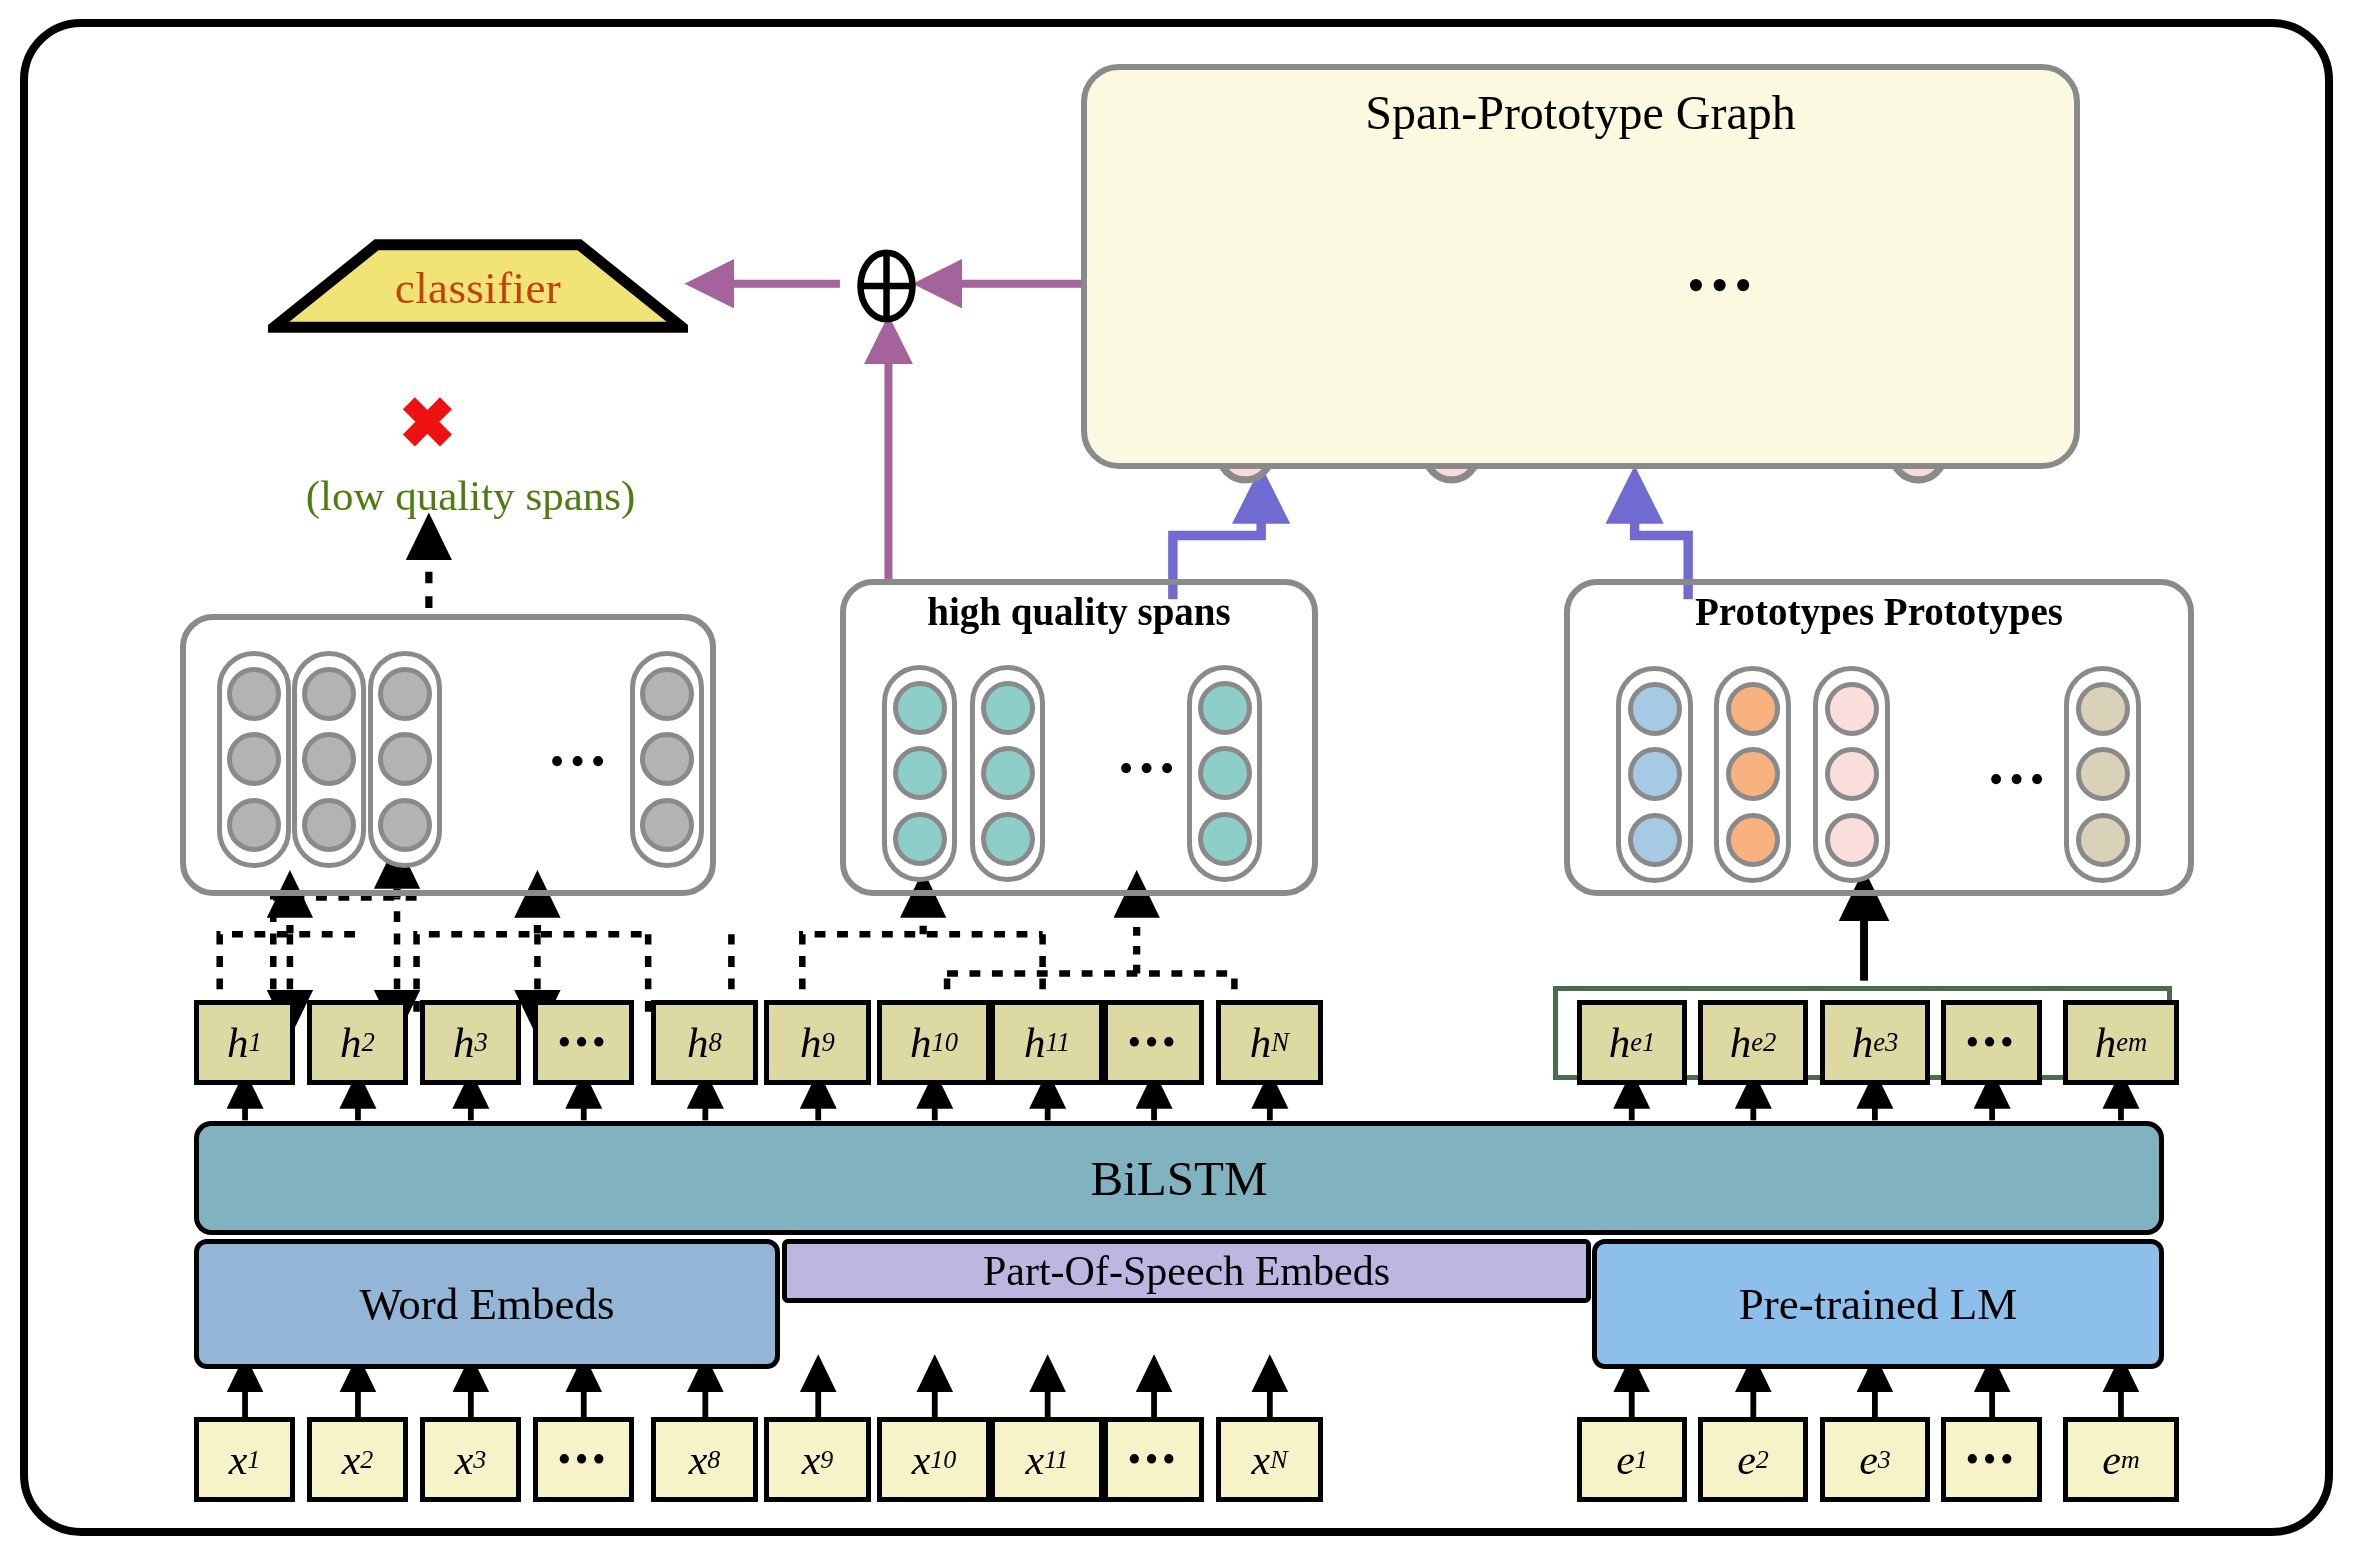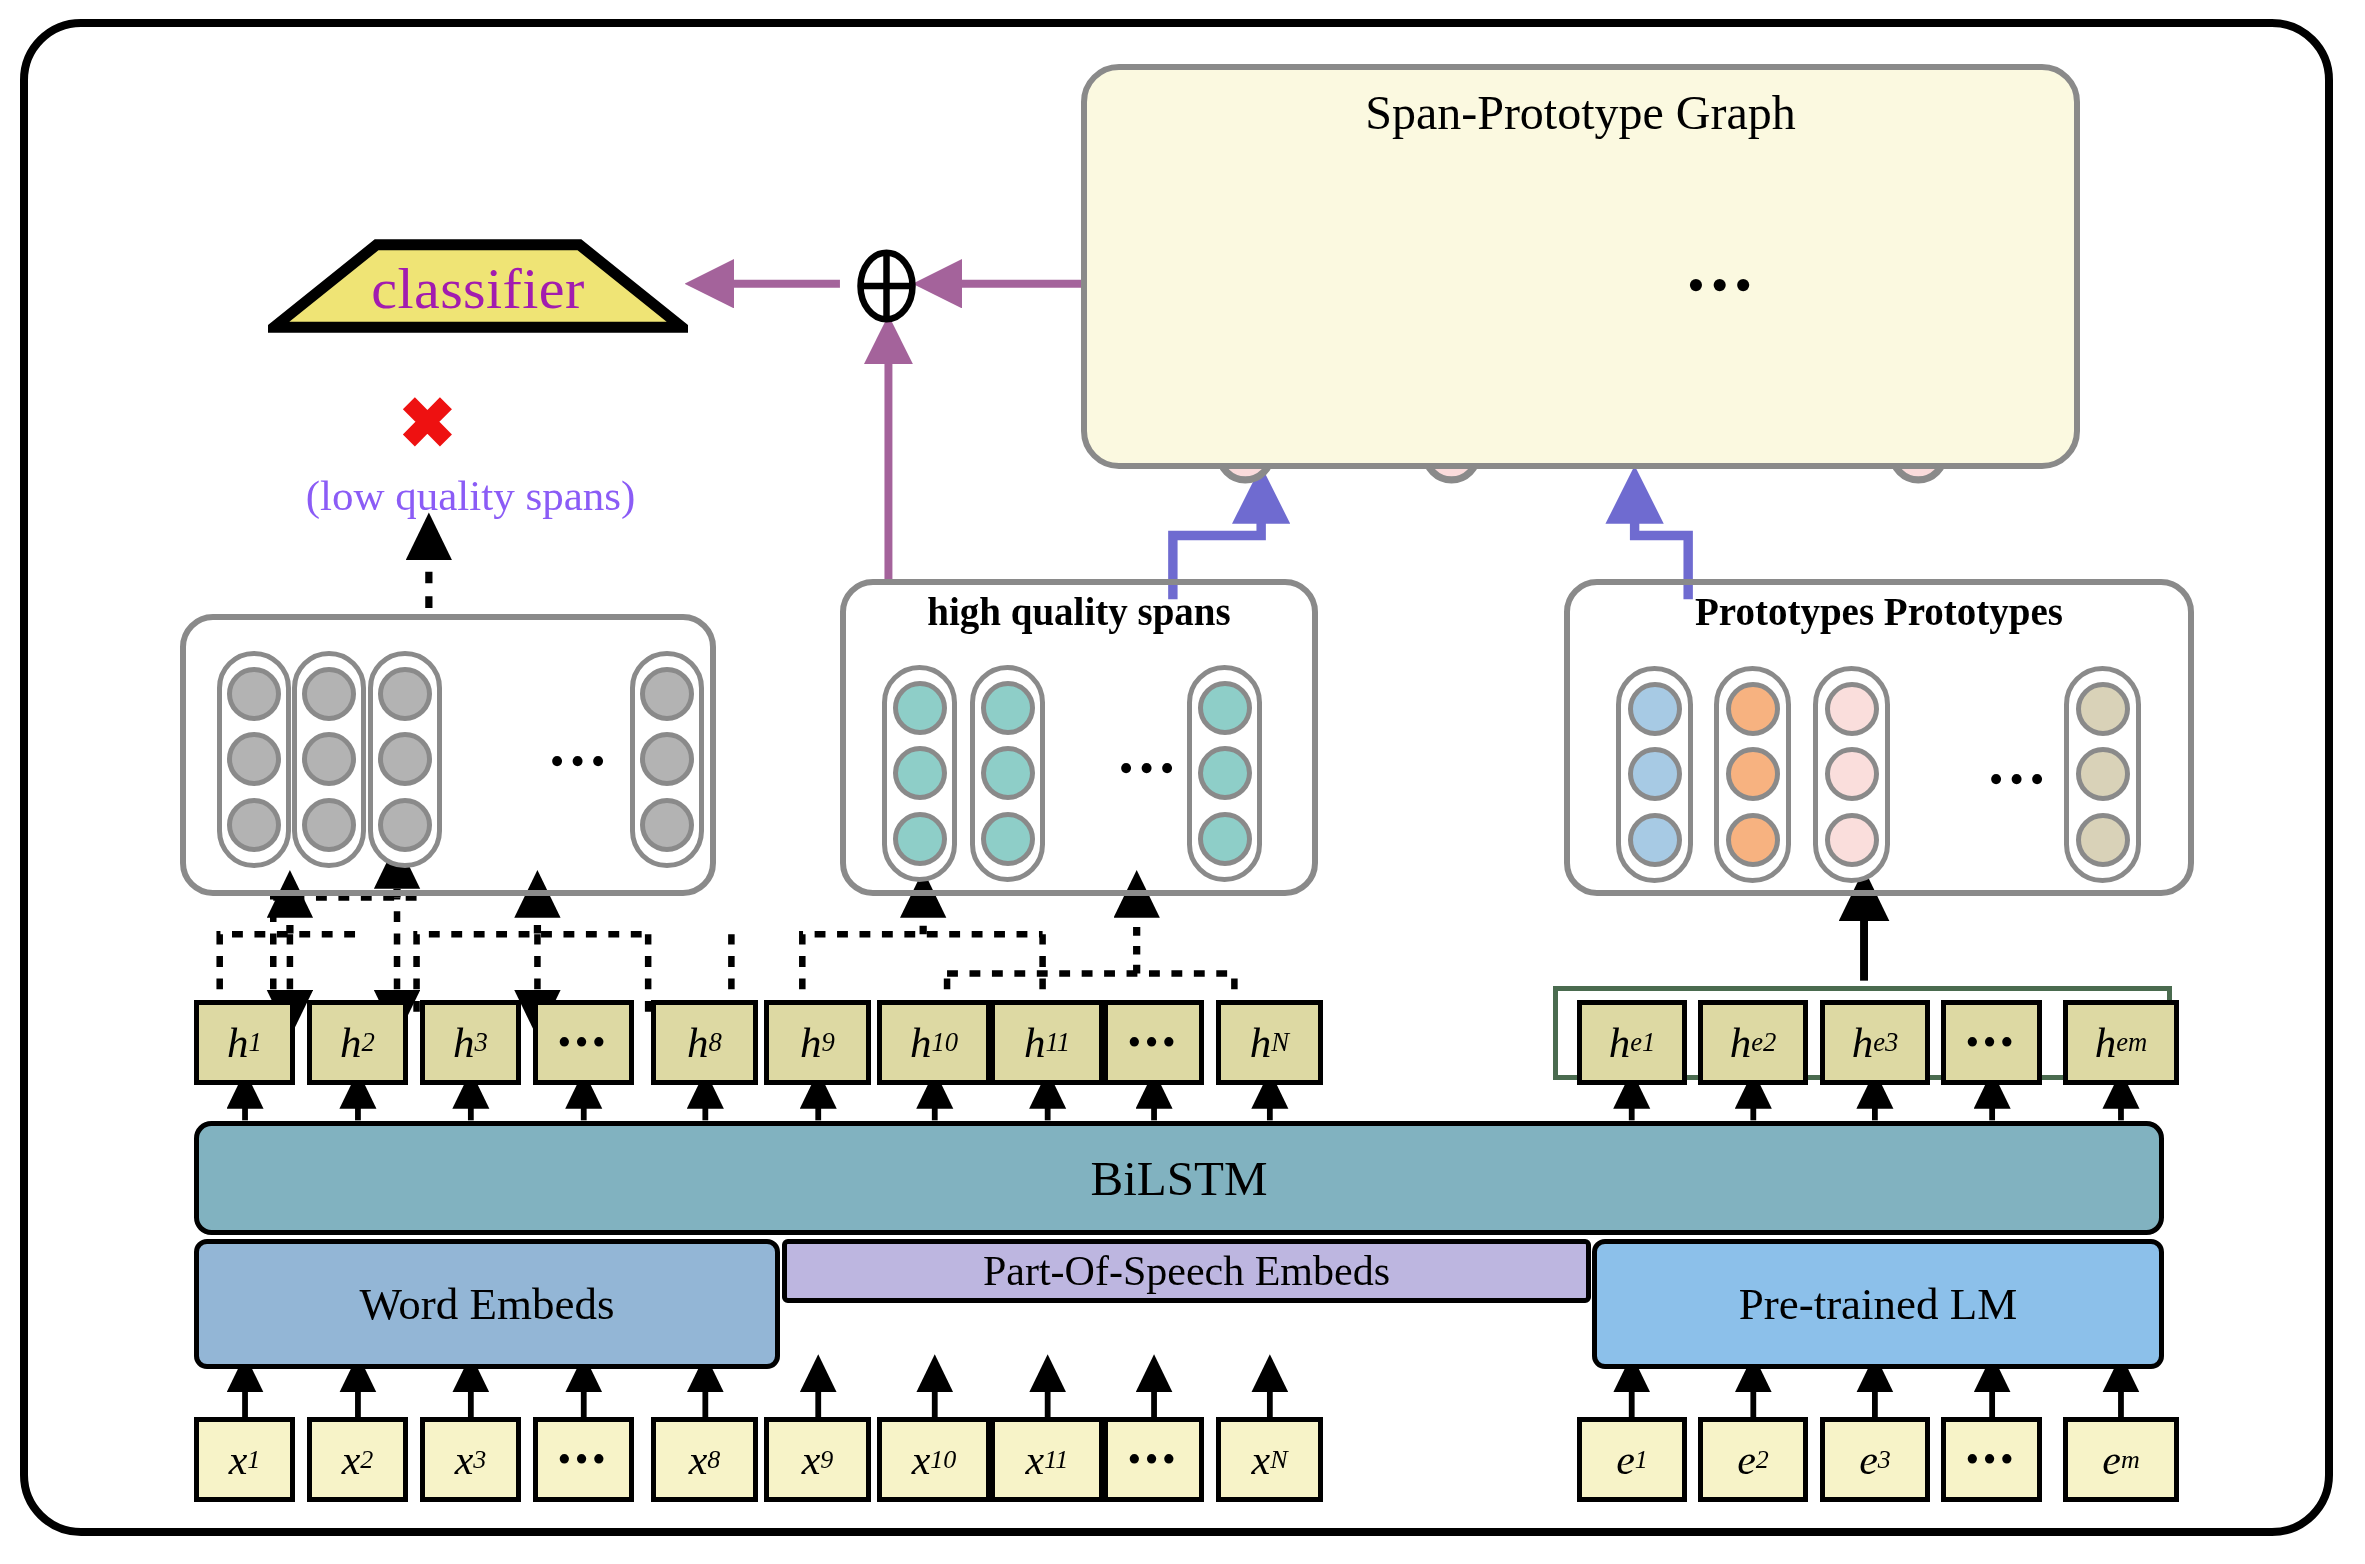--- a/index.html
+++ b/index.html
@@ -21,34 +21,34 @@
   .abs{position:absolute;}
 
   
   #classifier-wrap{left:268px;top:239px;width:420px;height:94px;}
   #classifier-shape{
     position:absolute;left:0;top:0;width:100%;height:100%;
   }
   #classifier-label{
     position:absolute;left:0;top:0;width:100%;height:100%;
     display:flex;align-items:center;justify-content:center;
-    font-size:58px;color:#a21caf;letter-spacing:0.4px;
+    font-size:45px;color:#c2410c;letter-spacing:0.4px;
     padding-top:4.3px;box-sizing:border-box;
   }
 
   
   #red-x{
     left:395px;top:391px;width:65px;height:65px;
     color:#ee1111;font-size:69px;font-weight:bold;line-height:65px;
     text-align:center;font-family:"Liberation Sans",sans-serif;
   }
   
   #low-quality-caption{
     left:217px;top:471px;width:507px;
-    font-size:43px;color:#8b5cf6;text-align:center;white-space:nowrap;
+    font-size:43px;color:#4d7c0f;text-align:center;white-space:nowrap;
   }
 
   
   .round-box{
     border:6.5px solid #8a8a8a;border-radius:33px;background:transparent;
     box-sizing:border-box;
   }
   .box-title{
     position:absolute;top:4.3px;left:0;width:100%;
     text-align:center;font-size:39px;color:#000;white-space:nowrap;font-weight:bold;

